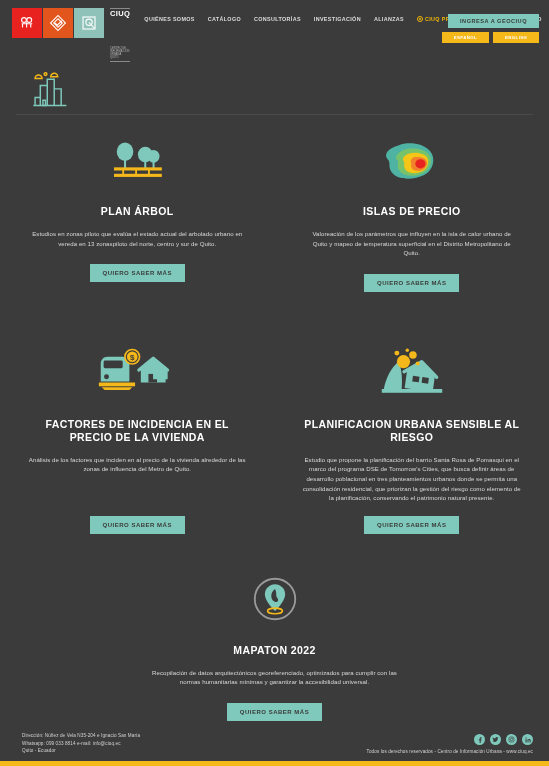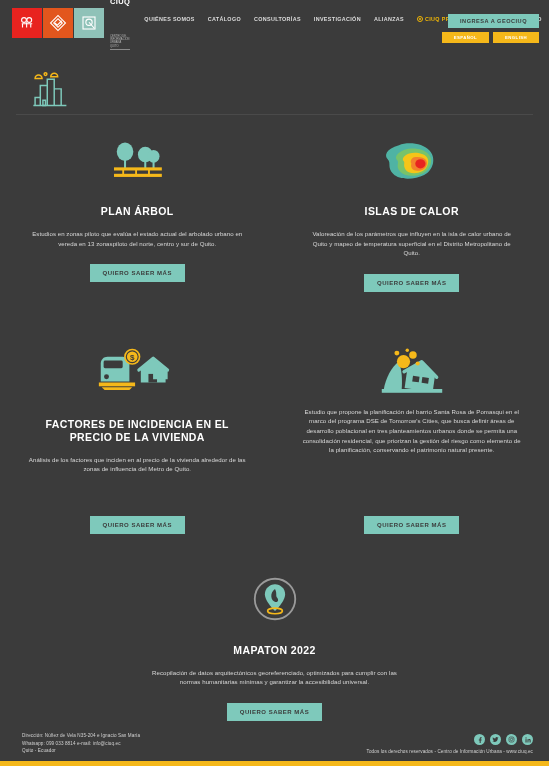--- a/index.html
+++ b/index.html
@@ -23,21 +23,21 @@
   .logo-tile {
     width:30px; height:30px;
     display:flex; align-items:center; justify-content:center;
     margin-right:1px;
   }
   .logo-tile.red    { background:#e8231f; }
   .logo-tile.orange { background:#e2561d; }
   .logo-tile.teal   { background:#8fc2b8; }
   .logo-text-block {
     height:30px; padding-left:5px;
-    display:flex; flex-direction:column; justify-content:center;
+    display:flex; flex-direction:column; justify-content:flex-start;
     border-left:0;
     gap:28px;
   }
   .logo-ciuq {
     color:#ffffff; font-size:7.5px; font-weight:bold; letter-spacing:.4px;
     line-height:8px;
     border-top:1px solid #8a8a8a;
     padding-top:1px;
   }
   .logo-sub {
@@ -262,21 +262,21 @@
     <div class="card">
       <div class="card-icon">
         <svg width="56" height="44" viewBox="0 0 60 46">
           <path d="M16 6c10-4 26-2 33 6s4 21-6 26-26 6-33-1-2-12-6-16-2-11 12-15z" fill="#4fb3a4"></path>
           <path d="M22 11c9-3 21-1 26 5s2 16-6 20-20 4-25-2 0-9-3-12 0-8 8-11z" fill="#78c36a"></path>
           <path d="M27 15c7-2 16 0 19 4s1 12-5 15-15 3-18-2 0-7-2-9 0-6 6-8z" fill="#f5c518"></path>
           <path d="M32 19c5-1 11 0 13 3s1 8-3 10-10 2-12-1 0-5-1-6 0-5 3-6z" fill="#f2812c"></path>
           <ellipse cx="39" cy="26" rx="5.5" ry="5" fill="#e8231f"></ellipse>
         </svg>
       </div>
-      <div class="card-title">ISLAS DE CALOR</div>
+      <div class="card-title">ISLAS DE PRECIO</div>
       <div class="card-desc">Valoreación de los parámetros que influyen en la isla de calor urbano de Quito y mapeo de temperatura superficial en el Distrito Metropolitano de Quito.</div>
       <div class="card-cta">QUIERO SABER MÁS</div>
     </div>
   </div>
 
   <div class="row row2">
 
     <div class="card">
       <div class="card-icon">
         <svg width="82" height="48" viewBox="0 0 86 50">
@@ -312,20 +312,21 @@
           <rect x="4" y="43" width="64" height="4" fill="#7ec9bb"></rect>
           <g fill="#f5b81a">
             <circle cx="27" cy="14" r="7"></circle>
             <circle cx="37" cy="7" r="4"></circle>
             <circle cx="20" cy="5" r="2.6"></circle>
             <circle cx="42" cy="16" r="2.2"></circle>
             <circle cx="31" cy="2" r="1.8"></circle>
           </g>
         </svg>
       </div>
+      <div class="card-title">PLANIFICACION URBANA SENSIBLE AL RIESGO</div>
       <div class="card-desc">Estudio que propone la planificación del barrio Santa Rosa de Pomasqui  en el marco del programa DSE de Tomorrow's Cities, que busca definir áreas de desarrollo poblacional  en tres planteamientos urbanos donde se permita una consolidación residencial, que priorizan la gestión del riesgo como elemento de la planificación, conservando el patrimonio natural presente.</div>
       <div class="card-cta">QUIERO SABER MÁS</div>
     </div>
   </div>
 
   <div class="row row3">
     <div class="card">
       <div class="card-icon">
         <svg width="46" height="46" viewBox="0 0 50 50">
           <circle cx="25" cy="25" r="22" fill="none" stroke="#9a9a9a" stroke-width="2"></circle>

